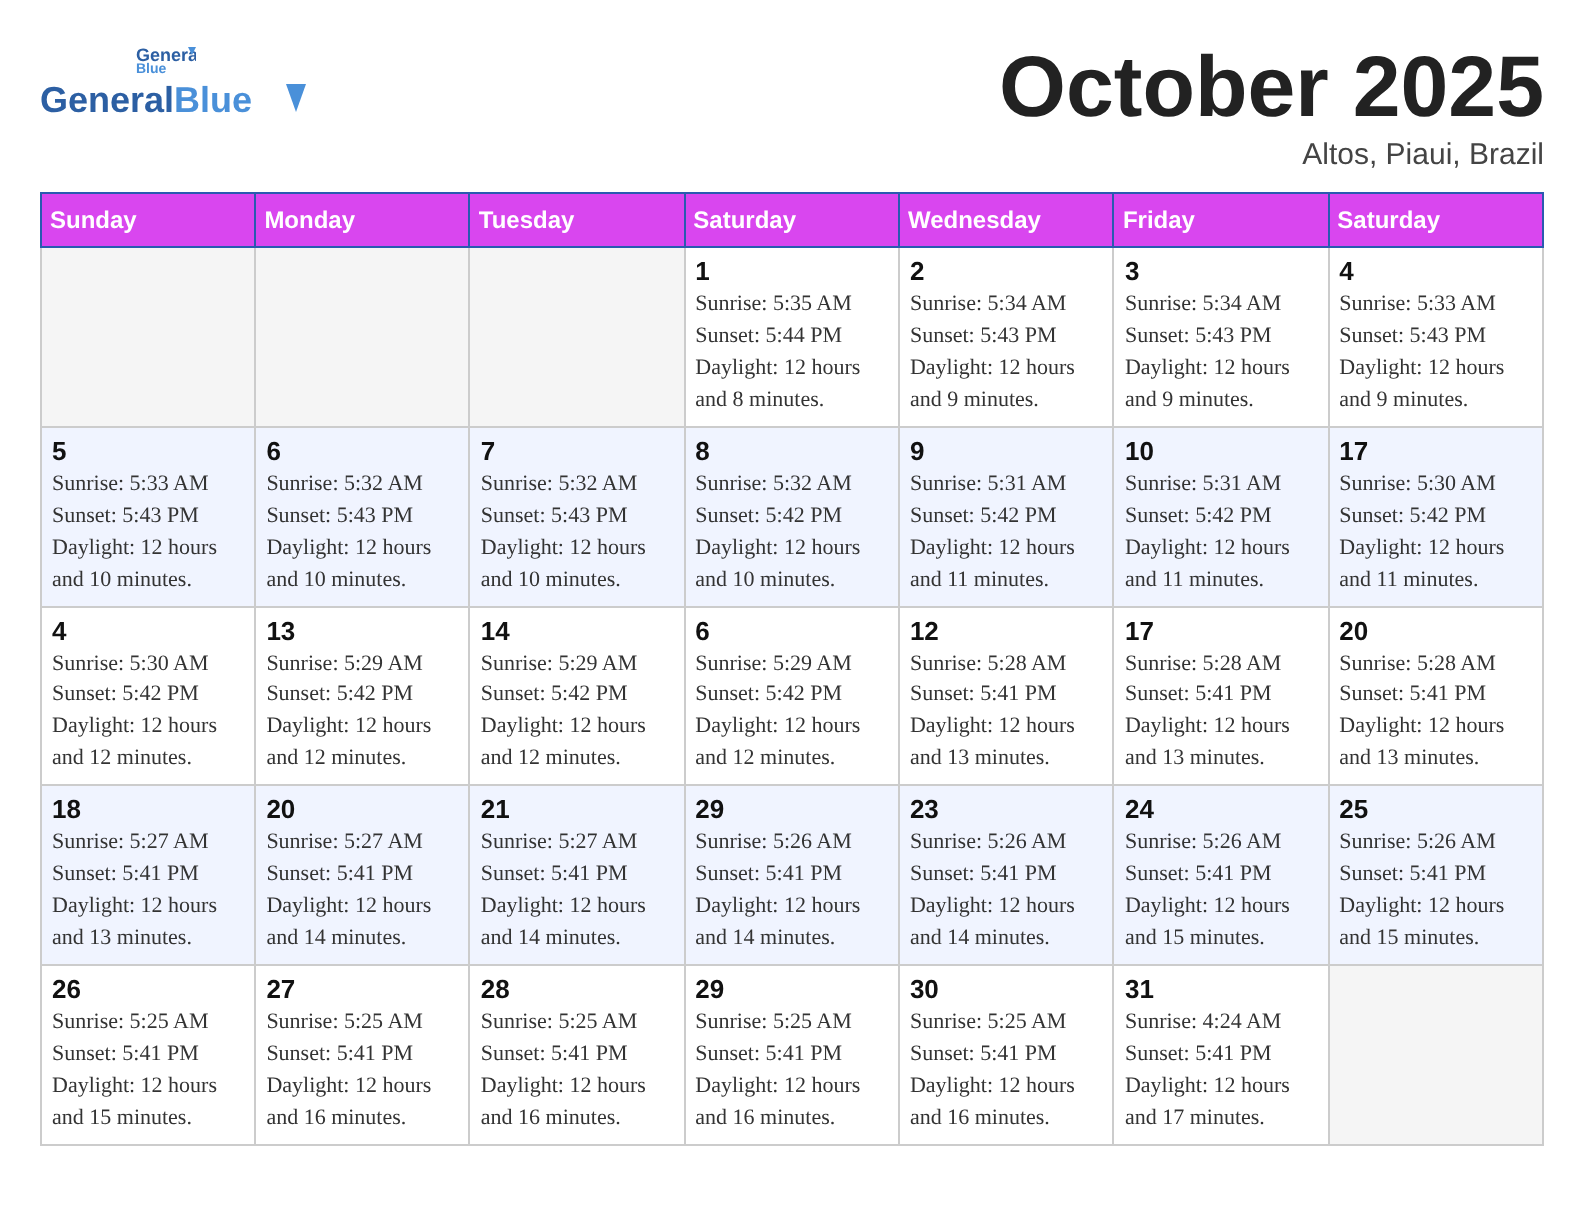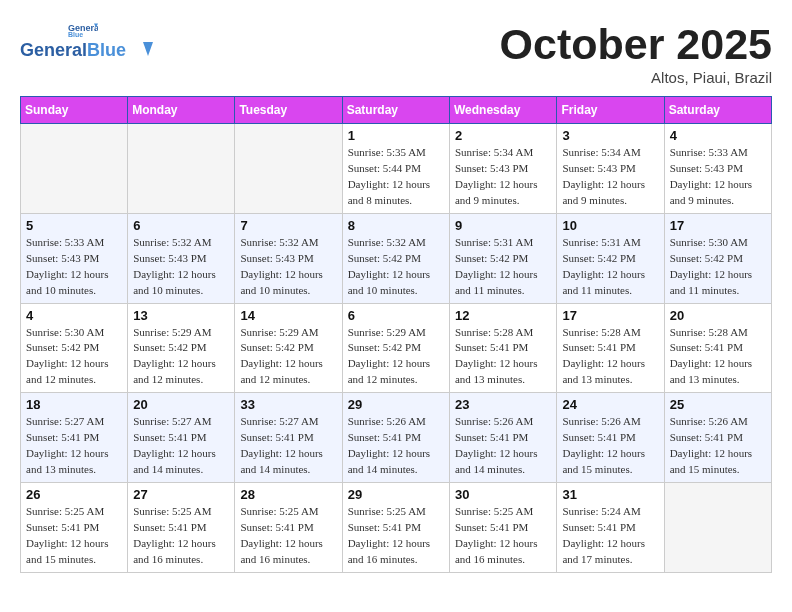--- a/index.html
+++ b/index.html
@@ -260,21 +260,21 @@
 and 13 minutes.</div>
         </td>
         <td>
           <div class="day-num">20</div>
           <div class="day-detail" style="white-space: pre-line;">Sunrise: 5:27 AM
 Sunset: 5:41 PM
 Daylight: 12 hours
 and 14 minutes.</div>
         </td>
         <td>
-          <div class="day-num">33</div>
+          <div class="day-num">21</div>
           <div class="day-detail" style="white-space: pre-line;">Sunrise: 5:27 AM
 Sunset: 5:41 PM
 Daylight: 12 hours
 and 14 minutes.</div>
         </td>
         <td>
           <div class="day-num">29</div>
           <div class="day-detail" style="white-space: pre-line;">Sunrise: 5:26 AM
 Sunset: 5:41 PM
 Daylight: 12 hours
@@ -333,21 +333,21 @@
         </td>
         <td>
           <div class="day-num">30</div>
           <div class="day-detail" style="white-space: pre-line;">Sunrise: 5:25 AM
 Sunset: 5:41 PM
 Daylight: 12 hours
 and 16 minutes.</div>
         </td>
         <td>
           <div class="day-num">31</div>
-          <div class="day-detail" style="white-space: pre-line;">Sunrise: 5:24 AM
+          <div class="day-detail" style="white-space: pre-line;">Sunrise: 4:24 AM
 Sunset: 5:41 PM
 Daylight: 12 hours
 and 17 minutes.</div>
         </td>
         <td class="empty"></td>
       </tr>
     </tbody>
 </table>
 
 </body></html>

